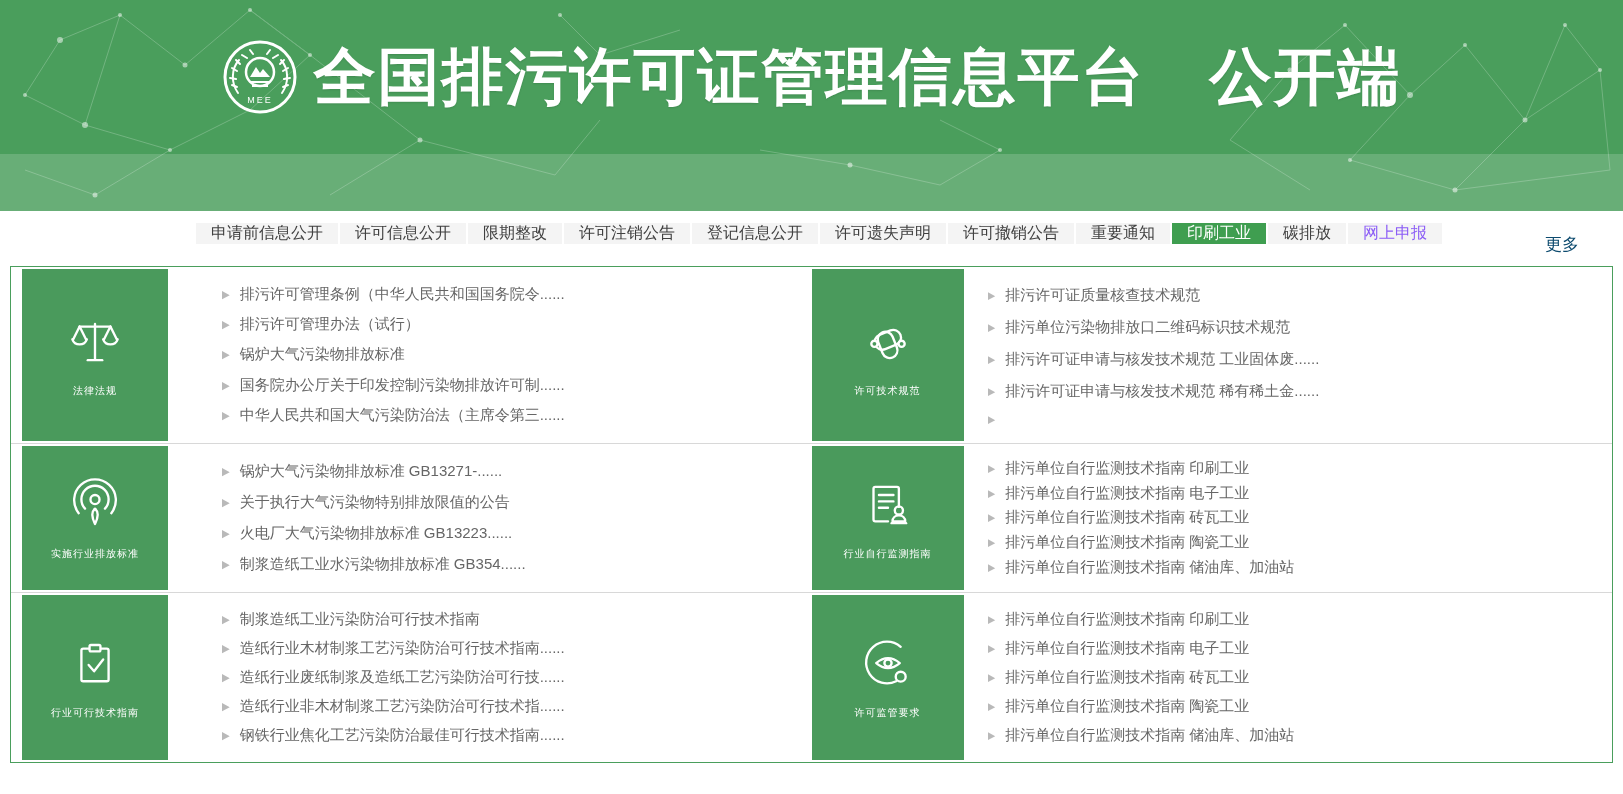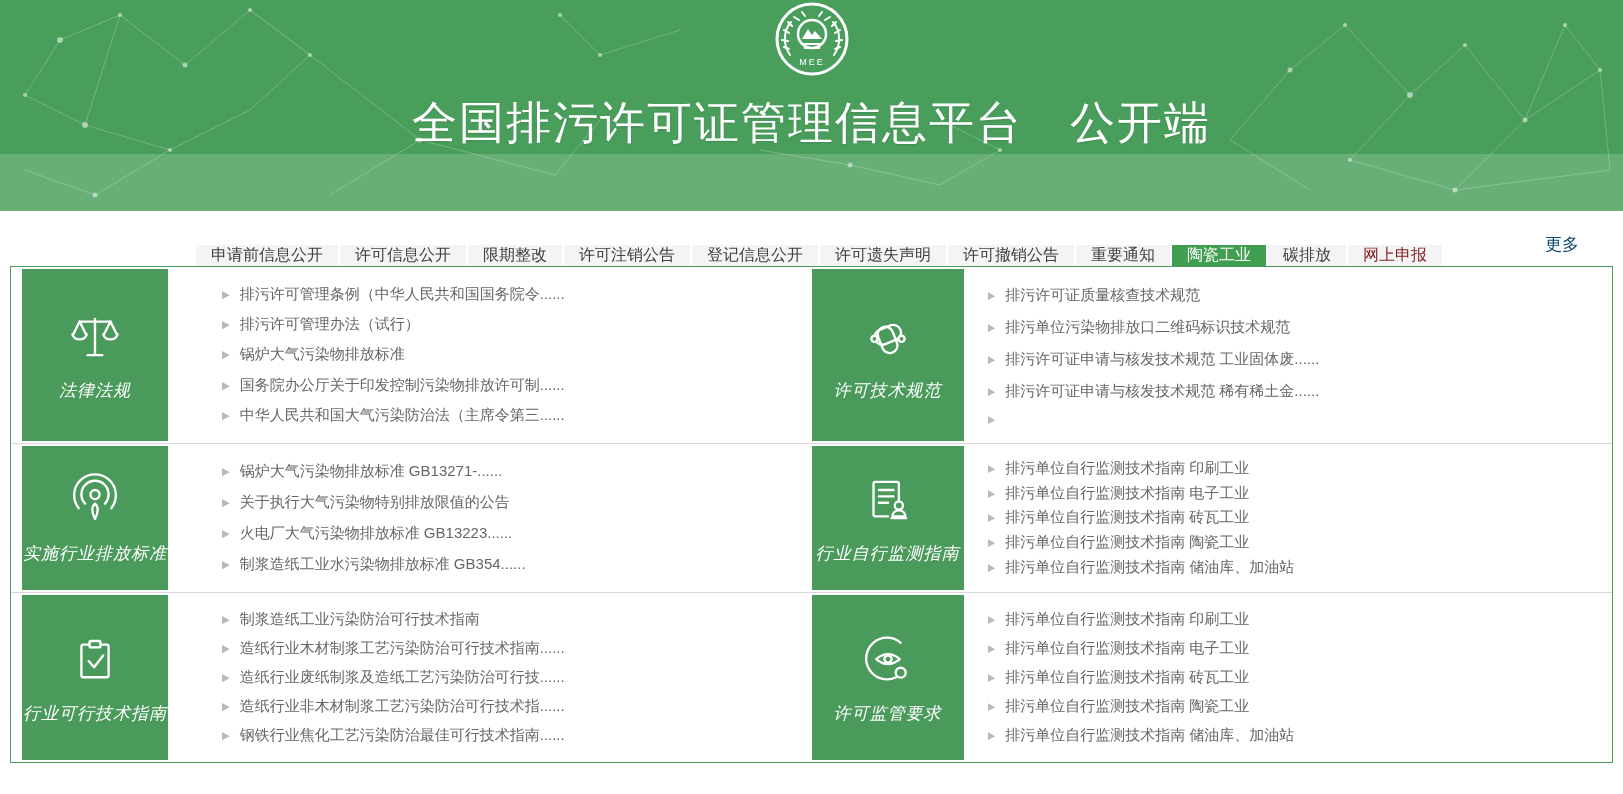--- a/index.html
+++ b/index.html
@@ -8,48 +8,48 @@
     width:1623px; height:794px; overflow:hidden;
     font-family:"Liberation Sans","DejaVu Sans",sans-serif;
   }
 
   
   .header { position:relative; height:211px; background:#4a9e5c; overflow:hidden; }
   .header-band { position:absolute; left:0; right:0; bottom:0; height:57px;
                  background:rgba(255,255,255,0.17); }
   .constellation { position:absolute; inset:0; }
   .header-content { position:absolute; top:0; left:0; width:100%; height:154px;
-                    display:flex; align-items:center; justify-content:center; gap:16px;flex-direction:column; }
+                    display:flex; align-items:center; justify-content:center; gap:16px; }
   .logo { width:76px; height:76px; flex:0 0 auto; }
-  .site-title { color:#fff; font-size:45px; font-weight:normal; letter-spacing:2px;
+  .site-title { color:#fff; font-size:62px; font-weight:bold; letter-spacing:2px;
                 white-space:nowrap; text-shadow:0 1px 2px rgba(0,0,0,0.12); }
 
   
-  .tabbar { display:flex; align-items:flex-end; height:43px; margin:12px 10px 0 10px;
+  .tabbar { display:flex; align-items:flex-start; height:43px; margin:12px 10px 0 10px;
             padding-left:186px; }
   .tabs { display:flex; align-items:stretch; }
   .tab { background:#f4f4f4; color:#404040; font-size:16px; white-space:nowrap;
          display:flex; align-items:center; padding:0 15px; margin-right:2px; cursor:pointer; }
   .tab.active { background:#3f9e50; color:#fff; }
-  .tab.highlight { color:#7f1d1d; }
+  .tab.highlight { color:#8b5cf6; }
   .more { margin-left:auto; align-self:center; color:#0c4a6e; font-size:17px;
           padding-right:34px; cursor:pointer; }
 
   
   .main-box { margin:0 10px; border:1px solid #4a9e5c; height:497px;
               display:flex; flex-direction:column; background:#fff; }
   .row { display:flex; }
   .row + .row { border-top:1px solid #d8d8d8; }
   .row.r1 { height:176px; } .row.r2 { height:149px; } .row.r3 { flex:1; }
   .half { flex:1; display:flex; min-width:0; }
   .tile { width:146px; margin:2px 0 2px 11px; background:#4a9a5c; color:#fff;
           display:flex; flex-direction:column; align-items:center; justify-content:center;
           gap:13px; cursor:pointer; flex:0 0 auto; }
   .half.right .tile { width:152px; margin-left:0; }
-  .tile-label { font-size:17px; letter-spacing:1px; white-space:nowrap;font-style:italic; }
+  .tile-label { font-size:10px; letter-spacing:1px; white-space:nowrap; }
   .tile-icon { width:58px; height:58px; }
   .doc-list { list-style:none; margin:0; flex:1; min-width:0;
               padding:12px 10px 12px 54px;
               display:flex; flex-direction:column; justify-content:space-around; }
   .half.right .doc-list { padding-left:24px; }
   .doc-item { display:flex; align-items:center; gap:10px; color:#666; font-size:15px;
               cursor:pointer; white-space:nowrap; overflow:hidden; }
   .bullet { color:#b9b9b9; font-size:10px; flex:0 0 auto; transform:scaleY(1.1); }
 </style>
 </head>
@@ -121,21 +121,21 @@
 <div class="tabbar">
   <div class="tabs">
       <div class="tab">申请前信息公开</div>
       <div class="tab">许可信息公开</div>
       <div class="tab">限期整改</div>
       <div class="tab">许可注销公告</div>
       <div class="tab">登记信息公开</div>
       <div class="tab">许可遗失声明</div>
       <div class="tab">许可撤销公告</div>
       <div class="tab">重要通知</div>
-      <div class="tab active">陶瓷工业</div>
+      <div class="tab active">印刷工业</div>
       <div class="tab">碳排放</div>
       <div class="tab highlight">网上申报</div>
     </div>
   <div class="more">更多</div>
 </div>
 
 <div class="main-box">
 
   <div class="row r1">
     <div class="half left">

